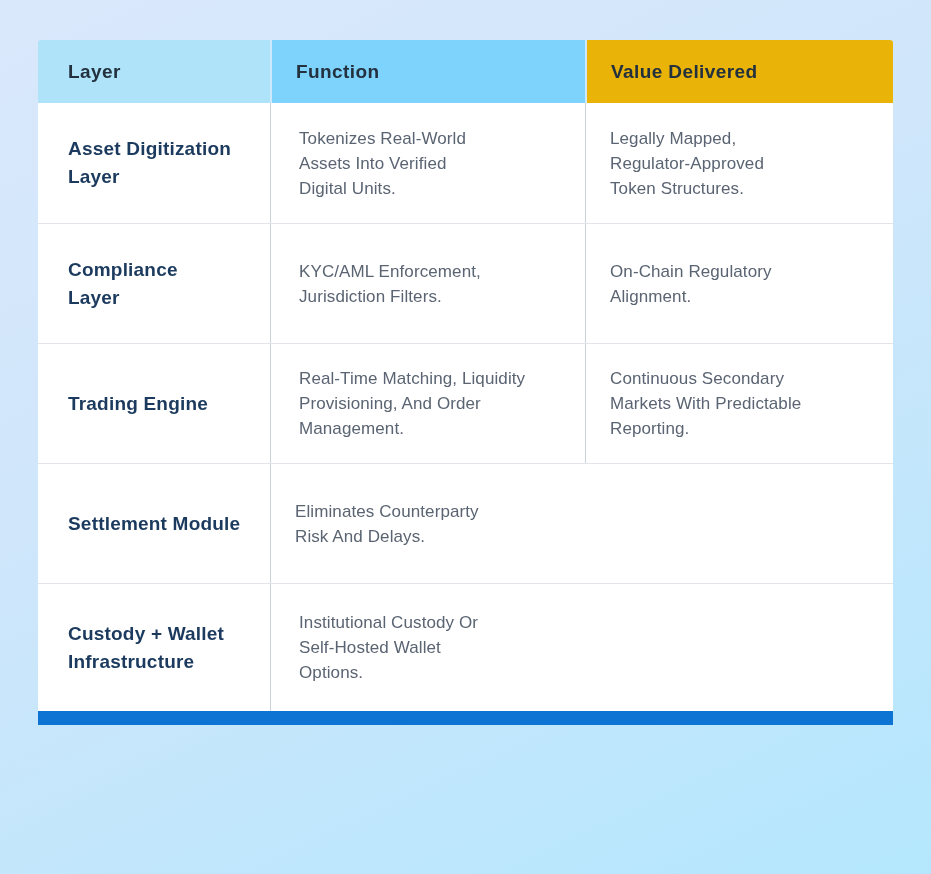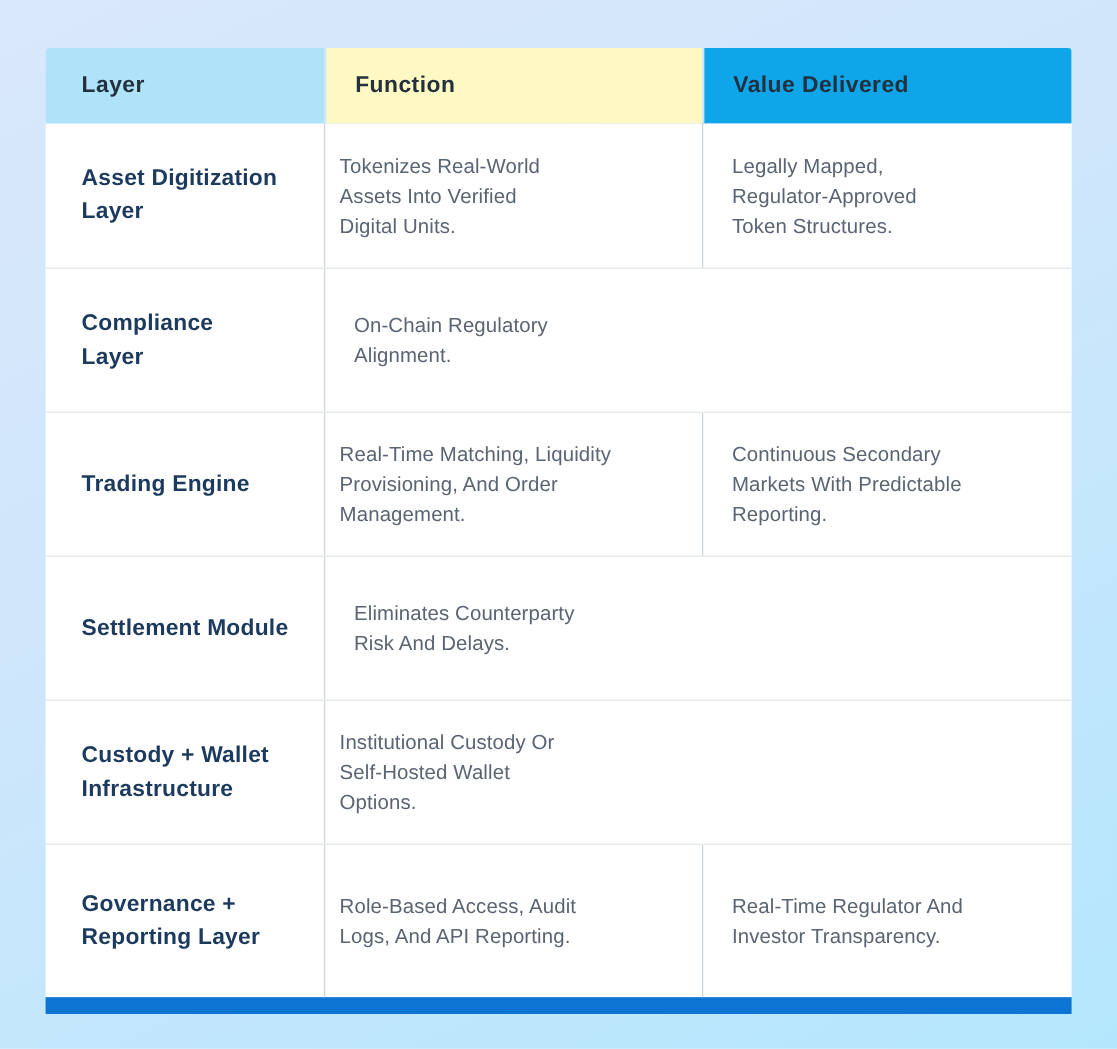--- a/index.html
+++ b/index.html
@@ -29,22 +29,22 @@
   .hcell {
     display: flex;
     align-items: center;
     box-sizing: border-box;
     font-size: 19px;
     font-weight: 700;
     color: #23303e;
     letter-spacing: 0.4px;
   }
   .hcell.c1 { width: 232px; background: #aee3fa; padding-left: 30px; }
-  .hcell.c2 { width: 315px; background: #fef9c3; padding-left: 24px; border-left: 2px solid #cfe9fc; }
-  .hcell.c3 { width: 308px; background: #0ea5e9; padding-left: 24px; border-left: 2px solid #cfe9fc; }
+  .hcell.c2 { width: 315px; background: #7dd3fc; padding-left: 24px; border-left: 2px solid #cfe9fc; }
+  .hcell.c3 { width: 308px; background: #eab308; padding-left: 24px; border-left: 2px solid #cfe9fc; }
   .tbody {
     background: #ffffff;
   }
   .trow {
     display: flex;
     height: 120px;
     box-sizing: border-box;
   }
   .trow + .trow { border-top: 1px solid #e2e6ea; }
   .trow:last-child { height: 128px; }
@@ -64,21 +64,21 @@
     letter-spacing: 0.2px;
   }
   .cell.c2, .cell.c3 {
     font-size: 17px;
     font-weight: 400;
     color: #5a6472;
     line-height: 25px;
     letter-spacing: 0.1px;
     border-left: 1px solid #ccd3da;
   }
-  .cell.c2 { width: 315px; padding-left: 12px; padding-right: 34px; }
+  .cell.c2 { width: 315px; padding-left: 28px; padding-right: 34px; }
   .cell.c3 { width: 269px; padding-left: 24px; padding-right: 30px; }
   .cell-text { white-space: pre-line; }
   .footer-bar {
     height: 14px;
     background: #0e74d4;
   }
 </style>
 </head>
 <body>
 
@@ -113,20 +113,24 @@
 Regulator-Approved
 Token Structures.</span>
         </div>
     </div>
 
     <div class="trow">
       <div class="cell c1">
           <span class="cell-text">Compliance
 Layer</span>
         </div>
+      <div class="cell c2">
+          <span class="cell-text">KYC/AML Enforcement,
+Jurisdiction Filters.</span>
+        </div>
       <div class="cell c3">
           <span class="cell-text">On-Chain Regulatory
 Alignment.</span>
         </div>
     </div>
 
     <div class="trow">
       <div class="cell c1">
           <span class="cell-text">Trading Engine</span>
         </div>
@@ -157,32 +161,18 @@
           <span class="cell-text">Custody + Wallet
 Infrastructure</span>
         </div>
       <div class="cell c2">
           <span class="cell-text">Institutional Custody Or
 Self-Hosted Wallet
 Options.</span>
         </div>
     </div>
 
-    <div class="trow">
-      <div class="cell c1">
-          <span class="cell-text">Governance +
-Reporting Layer</span>
-        </div>
-      <div class="cell c2">
-          <span class="cell-text">Role-Based Access, Audit
-Logs, And API Reporting.</span>
-        </div>
-      <div class="cell c3">
-          <span class="cell-text">Real-Time Regulator And
-Investor Transparency.</span>
-        </div>
-    </div>
 
   </div>
 
   <div class="footer-bar"></div>
 
 </div>
 
 </body></html>

